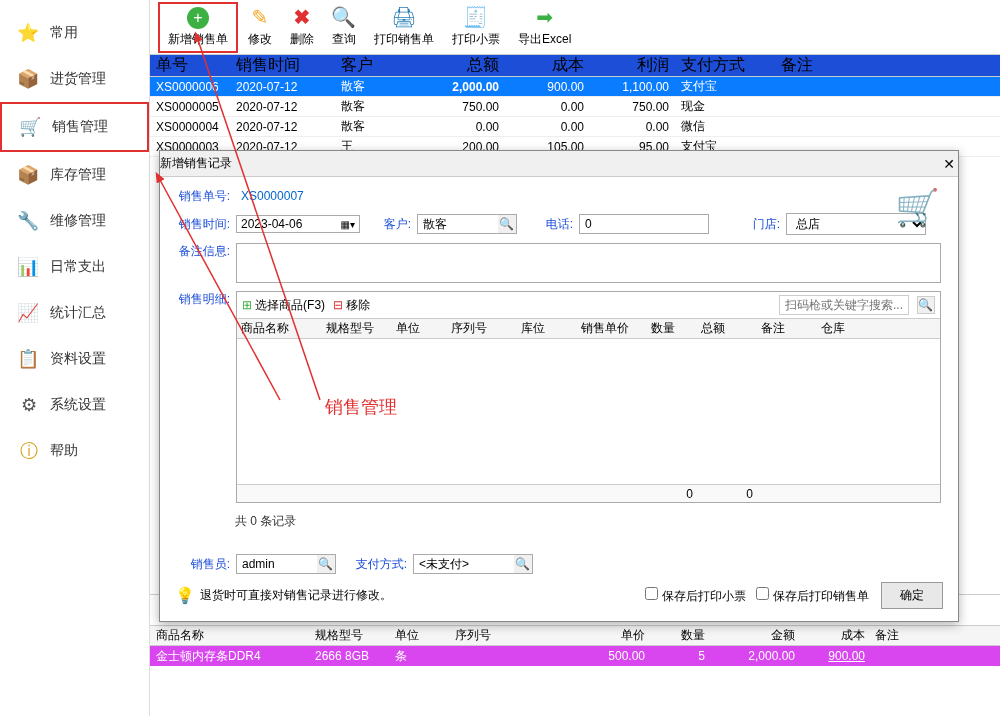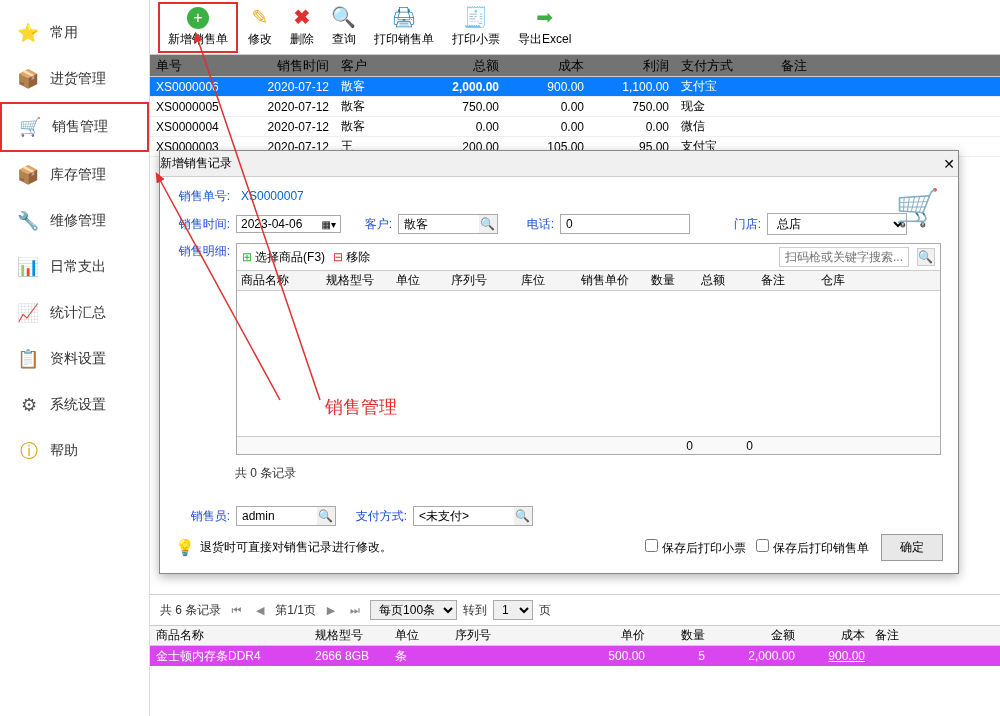--- a/index.html
+++ b/index.html
@@ -6,26 +6,26 @@
 body { font-family: "Microsoft YaHei", Arial, sans-serif; font-size: 12px; background: #fff; width: 1000px; height: 716px; overflow: hidden; position: relative; }
 .sidebar { position: absolute; left: 0; top: 0; width: 150px; height: 716px; background: #fff; border-right: 1px solid #ddd; padding-top: 10px; }
 .sidebar-item { display: flex; align-items: center; padding: 12px 18px; cursor: pointer; font-size: 14px; color: #333; gap: 10px; }
 .sidebar-item.highlighted { border: 2px solid #e03030; }
 .sidebar-icon { width: 22px; height: 22px; display: inline-flex; align-items: center; justify-content: center; font-size: 18px; }
 .toolbar { position: absolute; left: 150px; top: 0; right: 0; height: 55px; background: #fff; border-bottom: 1px solid #ccc; display: flex; align-items: flex-start; padding: 2px 8px; gap: 2px; }
 .toolbar-btn { display: flex; flex-direction: column; align-items: center; justify-content: center; padding: 3px 8px; cursor: pointer; font-size: 12px; gap: 2px; }
 .toolbar-btn.highlighted { border: 2px solid #e03030; }
 .toolbar-icon { width: 24px; height: 24px; display: flex; align-items: center; justify-content: center; font-size: 20px; }
 .main { position: absolute; left: 150px; top: 55px; right: 0; bottom: 0; overflow: hidden; }
-.table-header { display: flex; background: #737373; border-bottom: 1px solid #ccc; height: 22px; align-items: center; font-size: 13px; }
+.table-header { display: flex; background: #1d4ed8; border-bottom: 1px solid #ccc; height: 22px; align-items: center; font-size: 16px; }
 .table-header > div, .table-row > div { padding: 0 6px; overflow: hidden; white-space: nowrap; }
 .table-row { display: flex; height: 20px; align-items: center; border-bottom: 1px solid #eee; font-size: 12px; }
 .table-row.selected { background: #0a7cff; color: #fff; }
 .col-no { width: 80px; }
-.col-date { width: 105px; text-align: right; }
+.col-date { width: 105px; text-align: left; }
 .col-customer { width: 80px; }
 .col-total { width: 90px; text-align: right; }
 .col-cost { width: 85px; text-align: right; }
 .col-profit { width: 85px; text-align: right; }
 .col-pay { width: 100px; }
 .col-remark { flex: 1; }
 .pager { padding: 5px 10px; display: flex; align-items: center; gap: 6px; font-size: 12px; color: #333; border-top: 1px solid #ccc; }
 .pager-btn { width: 18px; height: 18px; border: none; background: transparent; cursor: pointer; color: #888; font-size: 11px; }
 .pager select, .pager input { border: 1px solid #aaa; font-size: 12px; padding: 1px 4px; }
 .detail-section { border-top: 1px solid #ccc; }
@@ -44,21 +44,21 @@
 .dcol-remark { flex: 1; padding-left: 10px; }
 .dialog { position: absolute; left: 159px; top: 150px; width: 800px; background: #fff; border: 1px solid #888; box-shadow: 0 3px 10px rgba(0,0,0,0.3); z-index: 100; }
 .dialog-title { background: #f0f0f0; padding: 4px 0; display: flex; justify-content: space-between; align-items: center; font-size: 12px; border-bottom: 1px solid #ccc; }
 .dialog-close { cursor: pointer; font-size: 14px; width: 18px; text-align: center; }
 .dialog-body { padding: 10px 15px; position: relative; }
 .dialog-cart { position: absolute; right: 18px; top: 10px; font-size: 36px; color: #c29b5a; }
 .form-row { display: flex; align-items: center; margin-bottom: 8px; gap: 6px; font-size: 12px; }
 .form-label { width: 55px; text-align: right; color: #1d4ed8; }
 .form-input { border: 1px solid #aaa; padding: 2px 5px; font-size: 12px; background: #fff; }
 .form-input.readonly { border: none; color: #0066cc; }
-.date-input { width: 105px; display: flex; align-items: center; border: 1px solid #aaa; padding: 1px 4px; justify-content: space-between; }
+.date-input { width: 124px; display: flex; align-items: center; border: 1px solid #aaa; padding: 1px 4px; justify-content: space-between; }
 .search-input { display: flex; align-items: center; border: 1px solid #aaa; }
 .search-input input { border: none; padding: 2px 5px; font-size: 12px; outline: none; }
 .search-icon { width: 18px; height: 18px; display: flex; align-items: center; justify-content: center; cursor: pointer; font-size: 12px; color: #666; background: #f0f0f0; }
 .textarea-box { width: 705px; height: 40px; border: 1px solid #aaa; resize: none; font-size: 12px; padding: 3px; }
 .detail-grid { border: 1px solid #aaa; width: 705px; }
 .detail-grid-toolbar { display: flex; align-items: center; padding: 3px 5px; border-bottom: 1px solid #ccc; gap: 8px; }
 .mini-btn { display: flex; align-items: center; gap: 3px; cursor: pointer; font-size: 12px; }
 .scan-input { margin-left: auto; border: 1px solid #ccc; padding: 2px 5px; width: 130px; font-size: 12px; color: #3b82f6; }
 .detail-grid-header { display: flex; background: #f5f5f5; height: 20px; align-items: center; font-size: 12px; border-bottom: 1px solid #ccc; }
 .detail-grid-header > div { padding: 0 4px; }
@@ -277,20 +277,24 @@
         </span>
       <span class="form-label" style="width:45px">客户:</span>
       <span class="search-input">
           <input style="width: 80px;" value="散客">
           <span class="search-icon">🔍</span>
         </span>
       <span class="form-label" style="width:50px">电话:</span>
       <input class="form-input" style="width: 130px;" value="0">
       <span class="form-label" style="width:45px;margin-left:20px">门店:</span>
       <select class="form-input" style="width:140px"><option>总店</option></select>
+    </div>
+    <div class="form-row" style="align-items:flex-start">
+      <span class="form-label">备注信息:</span>
+      <textarea class="textarea-box" style=""></textarea>
     </div>
     <div class="form-row" style="align-items:flex-start">
       <span class="form-label">销售明细:</span>
       <div class="detail-grid">
         <div class="detail-grid-toolbar">
           <span class="mini-btn">
               <span style="color:#3cb043">⊞</span>
               <span>选择商品(F3)</span>
             </span>
           <span class="mini-btn">

